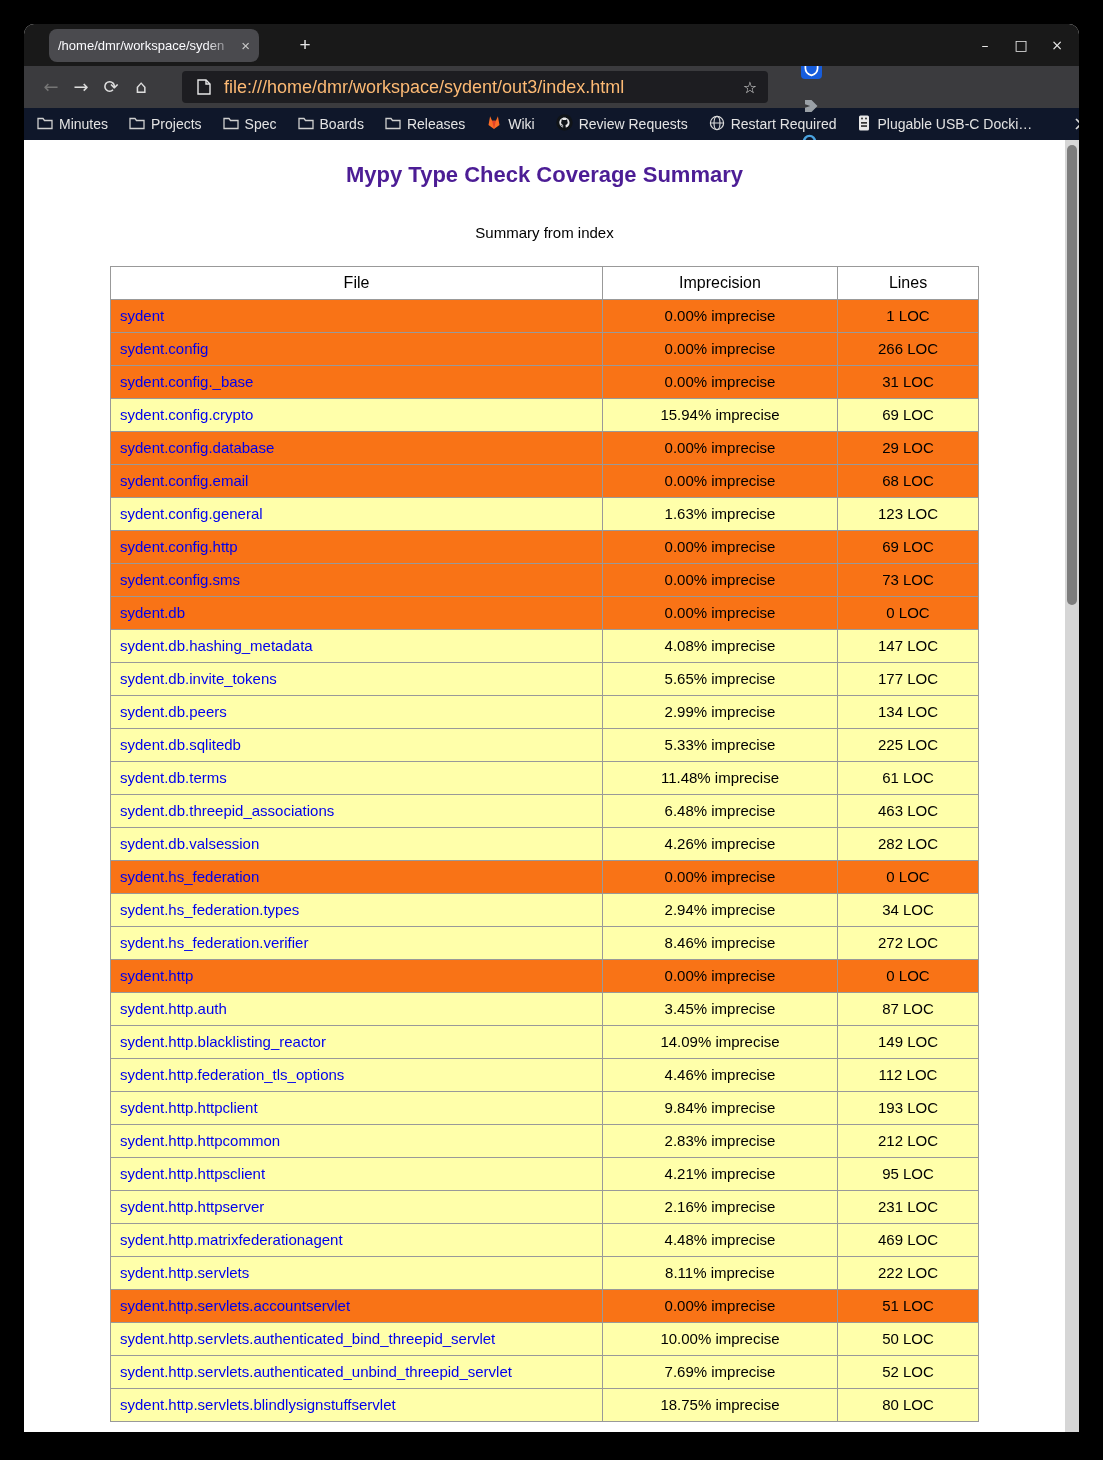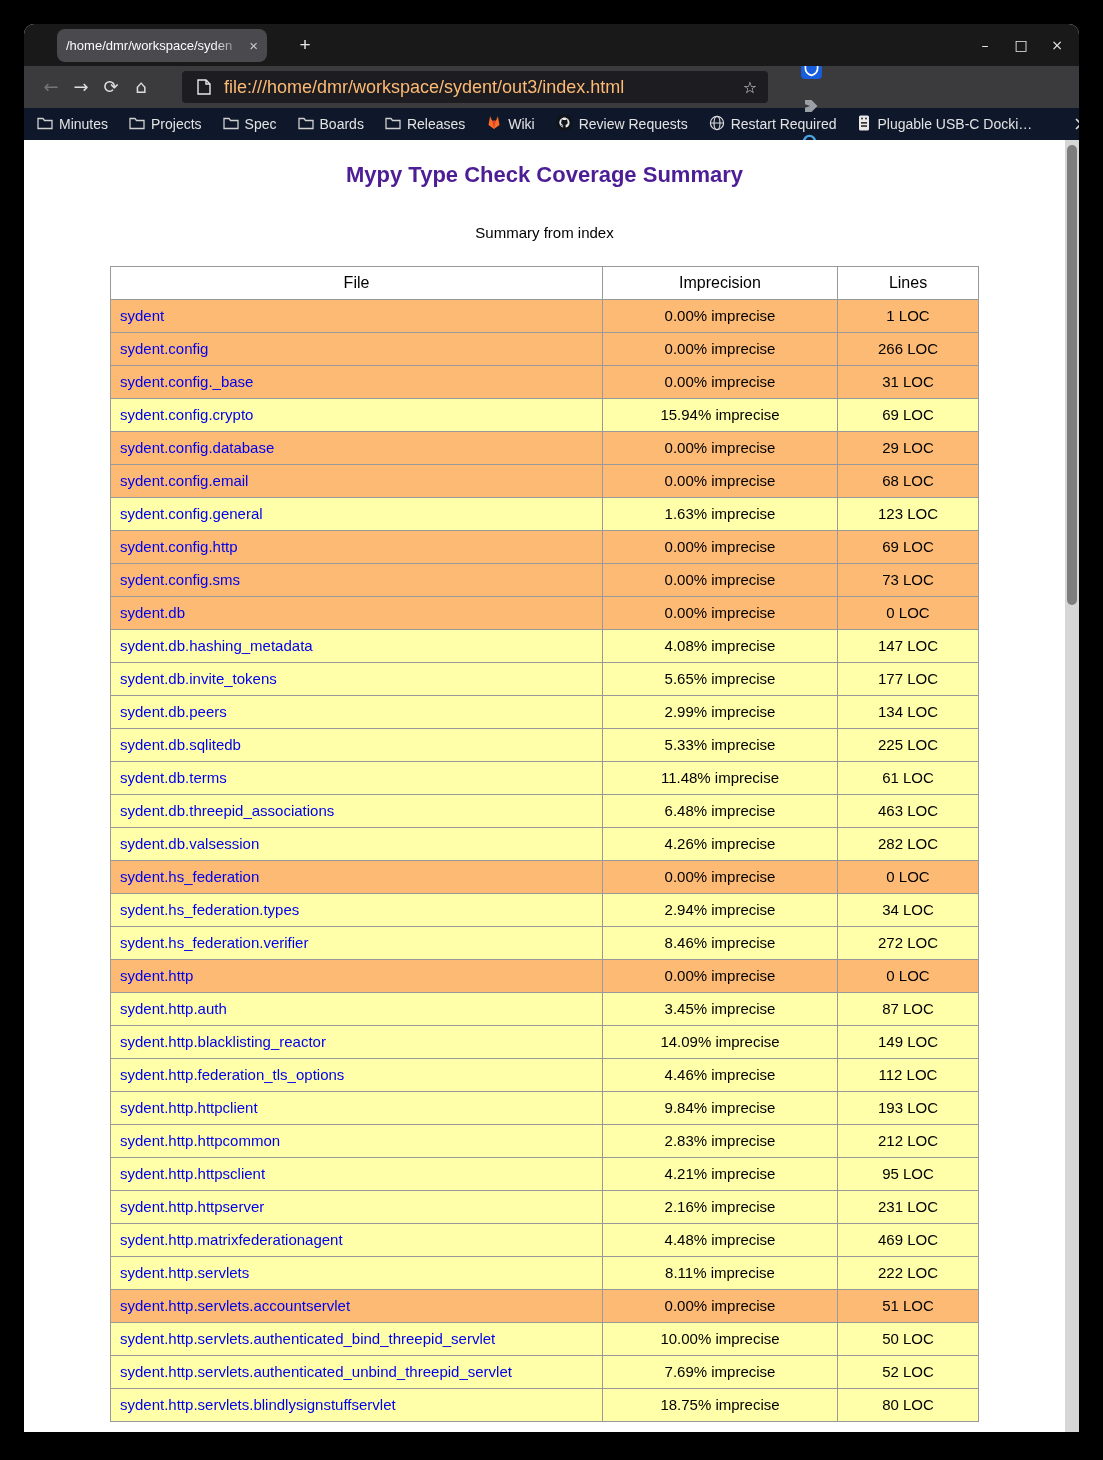--- a/index.html
+++ b/index.html
@@ -1,21 +1,21 @@
 <!DOCTYPE html>
 <html><head>
 <meta charset="utf-8">
 <style>
   * { margin:0; padding:0; box-sizing:border-box; }
   html,body { width:1103px; height:1460px; background:#000; font-family:"Liberation Sans",sans-serif; overflow:hidden; }
   .window { position:absolute; left:24px; top:24px; width:1055px; height:1408px; border-radius:10px 10px 0 0; overflow:hidden; background:#fff; }
 
   
   .titlebar { position:relative; height:42px; background:#191919; }
-  .tab { position:absolute; left:33px; top:5px; width:210px; height:33px; background:#4a4a4e; border-radius:8px; display:flex; align-items:center; padding:0 9px; color:#fbfbfe; font-size:13px; cursor:default; }
+  .tab { position:absolute; left:25px; top:5px; width:210px; height:33px; background:#4a4a4e; border-radius:8px; display:flex; align-items:center; padding:0 9px; color:#fbfbfe; font-size:13px; cursor:default; }
   .tab-title { flex:1; overflow:hidden; white-space:nowrap; -webkit-mask-image:linear-gradient(90deg,#000 82%,transparent); mask-image:linear-gradient(90deg,#000 82%,transparent); }
   .tab-close { color:#c9c9c9; font-size:15px; margin-left:4px; }
   .newtab { position:absolute; left:268px; top:8px; width:26px; height:26px; color:#e6e6e6; font-size:19px; text-align:center; line-height:26px; }
   .winctl { position:absolute; right:14px; top:0; height:42px; display:flex; align-items:center; gap:20px; color:#e8e8e8; }
   .winctl span { width:16px; text-align:center; font-size:14px; font-family:"DejaVu Sans",sans-serif; }
 
   
   .navbar { height:42px; background:#3b3b3e; display:flex; align-items:center; padding:0 12px; }
   .navbtn { width:30px; height:30px; text-align:center; line-height:30px; font-size:18px; color:#dddddd; font-family:"DejaVu Sans",sans-serif; }
   .navbtn.dim { color:#757575; }
@@ -36,21 +36,21 @@
   .scrollthumb { position:absolute; left:2px; top:5px; width:10px; height:460px; background:#7d7d7d; border-radius:5px; }
   .page-inner { width:1041px; }
   h1.page-title { margin-top:22px; text-align:center; font-size:22px; font-weight:bold; color:#4c1d95; }
   .page-subtitle { margin-top:36px; text-align:center; font-size:15px; color:#000; }
   table.cov { margin:25px auto 0; border-collapse:collapse; font-size:15px; }
   table.cov th, table.cov td { border:1px solid #999; padding:6px 9px; line-height:20px; }
   table.cov th { font-weight:normal; text-align:center; font-size:16px; background:#fff; }
   td.c-file { width:492px; text-align:left; }
   td.c-imp  { width:235px; text-align:center; }
   td.c-loc  { width:141px; text-align:center; }
-  tr.q0 { background:#fdba74; }
+  tr.q0 { background:#f97316; }
   tr.q1 { background:#ffffaa; }
   a.file-link { color:#0000ee; text-decoration:none; }
 </style>
 </head>
 <body>
 
 <div class="window">
 
   <div class="titlebar">
     <div class="tab">

